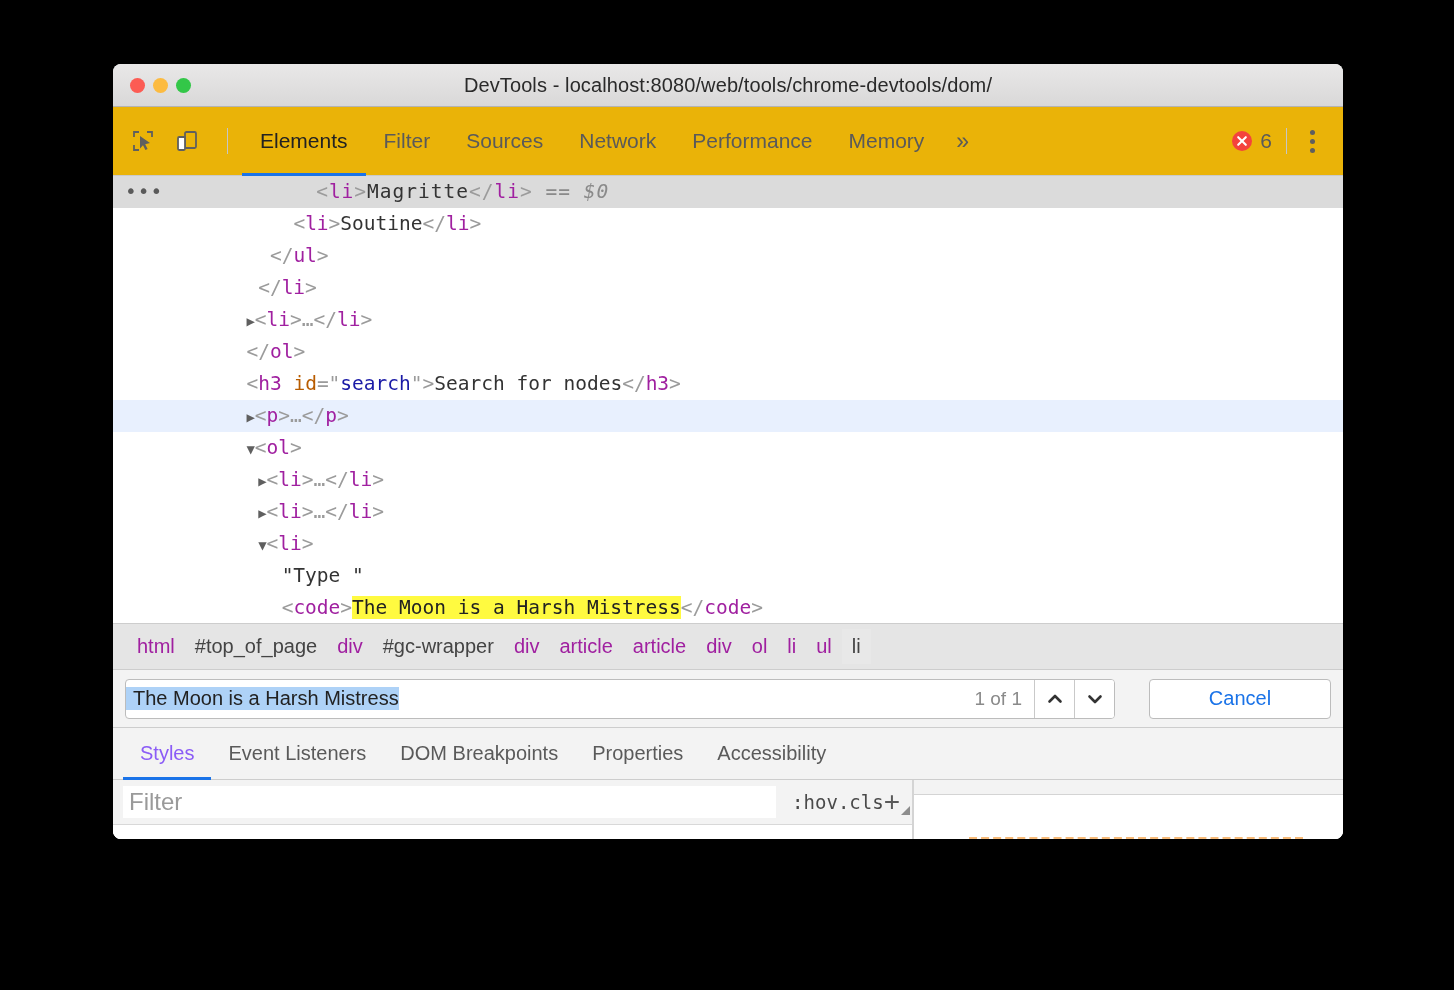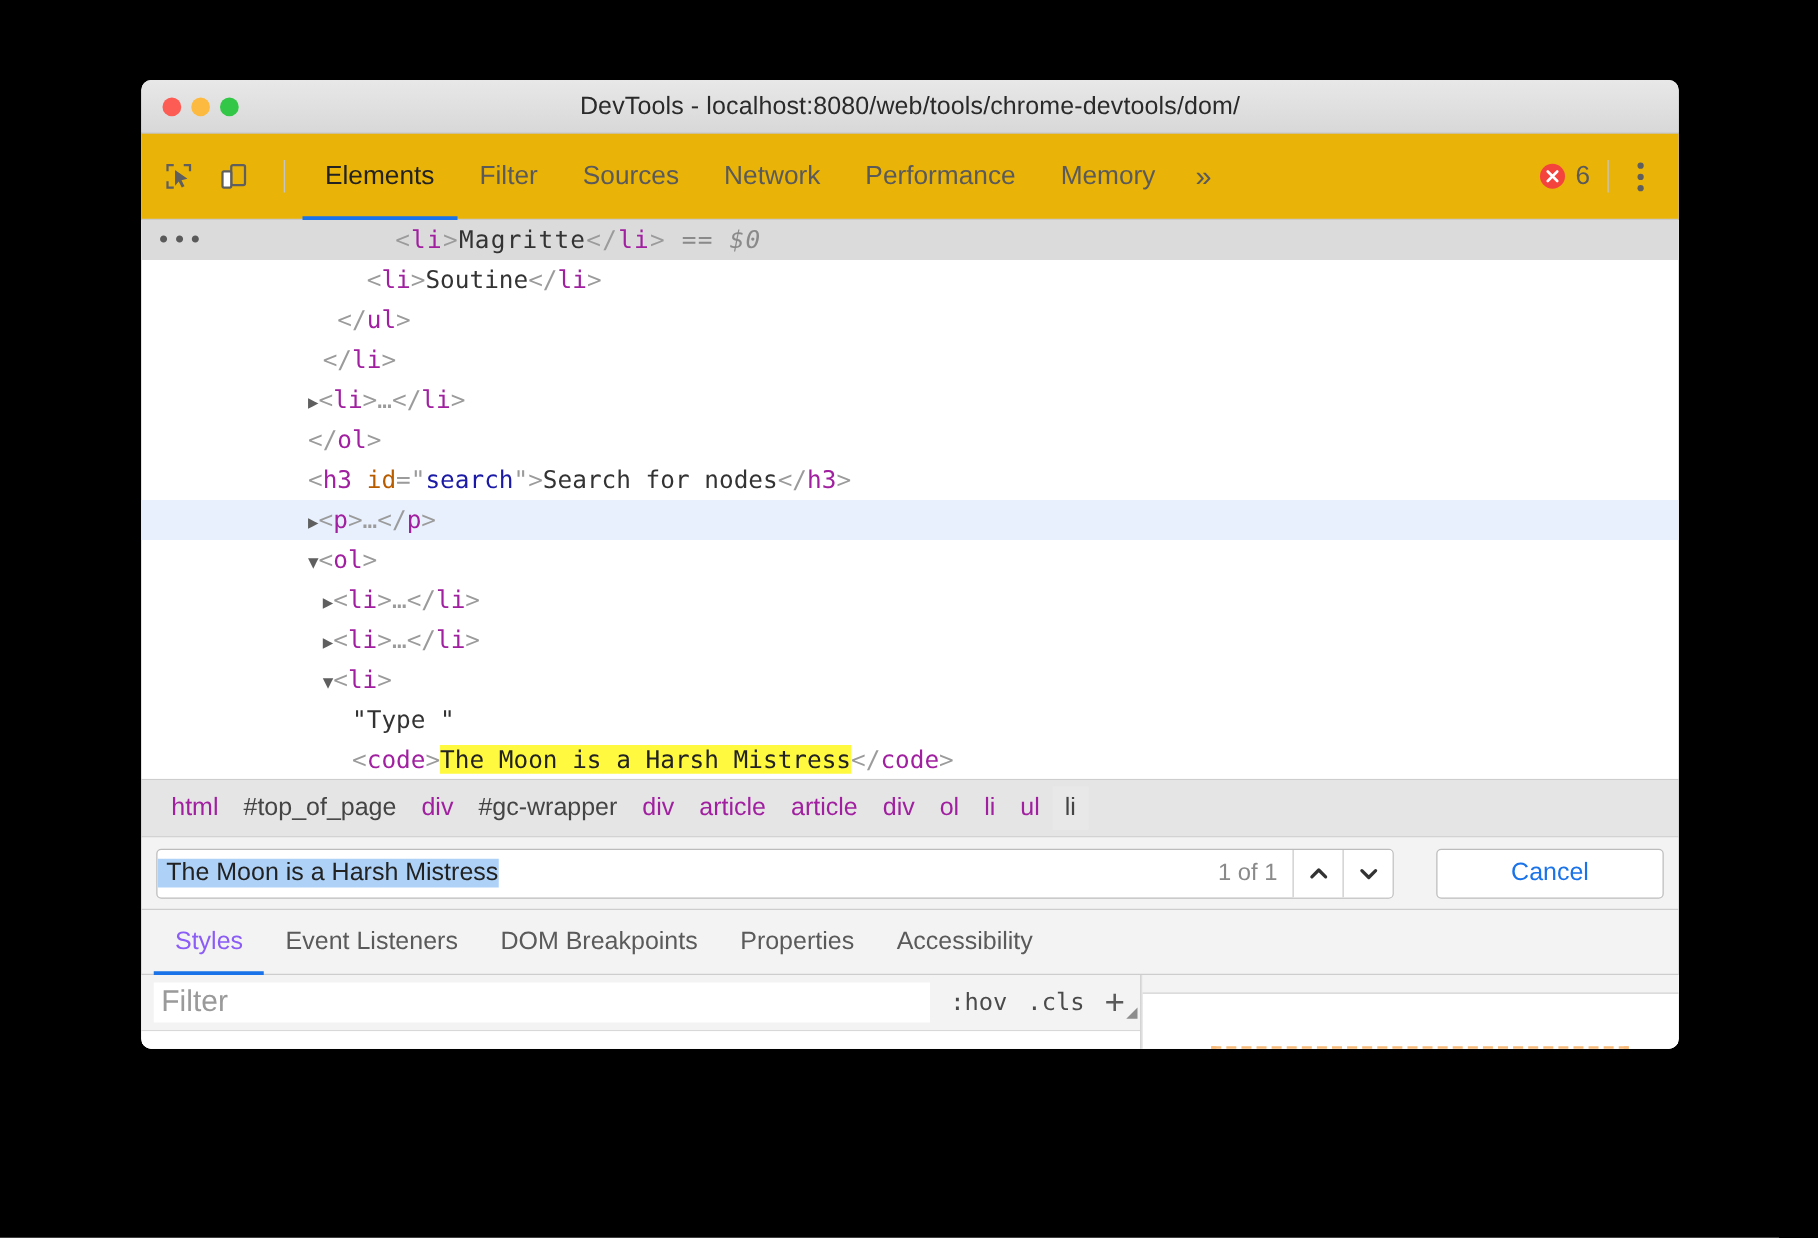--- a/index.html
+++ b/index.html
@@ -331,21 +331,20 @@
     display: flex;
     align-items: center;
     font-size: 24px;
     color: #9a9a9a;
     padding-left: 6px;
     box-sizing: border-box;
   }
   .filter-tools {
     display: flex;
     align-items: center;
-    gap: 16px;
     padding: 0 12px 0 16px;
     position: relative;
   }
   .mono-btn {
     font-family: "DejaVu Sans Mono", monospace;
     font-size: 19px;
     color: #4a4a4a;
     cursor: pointer;
   }
   .plus-btn {

